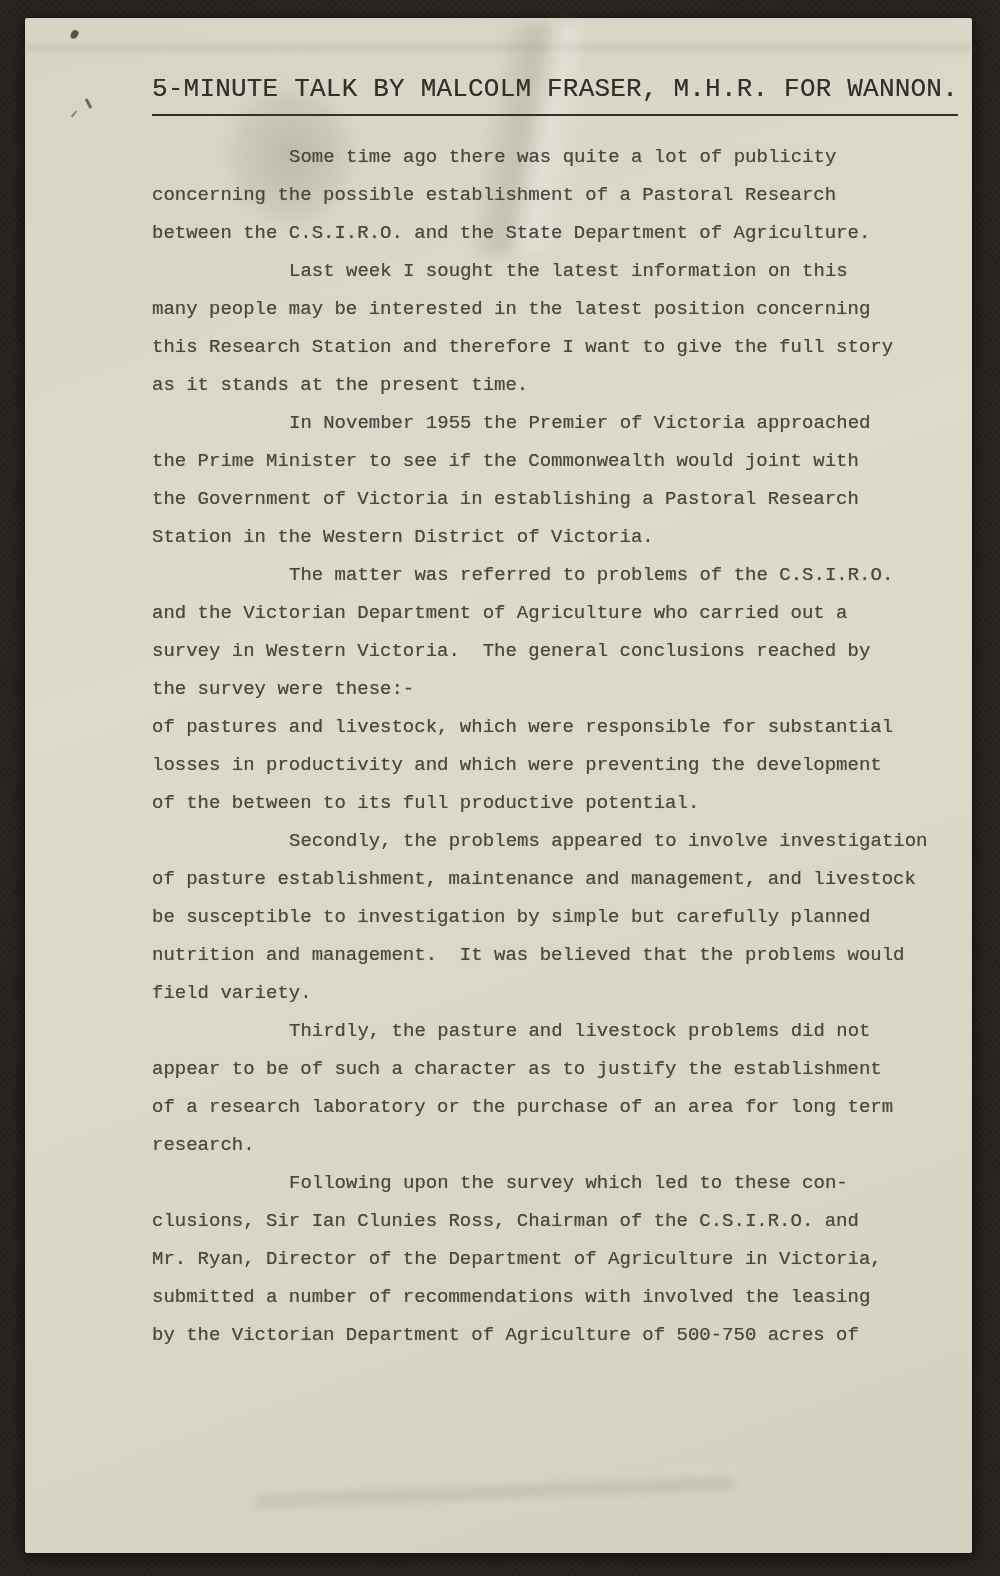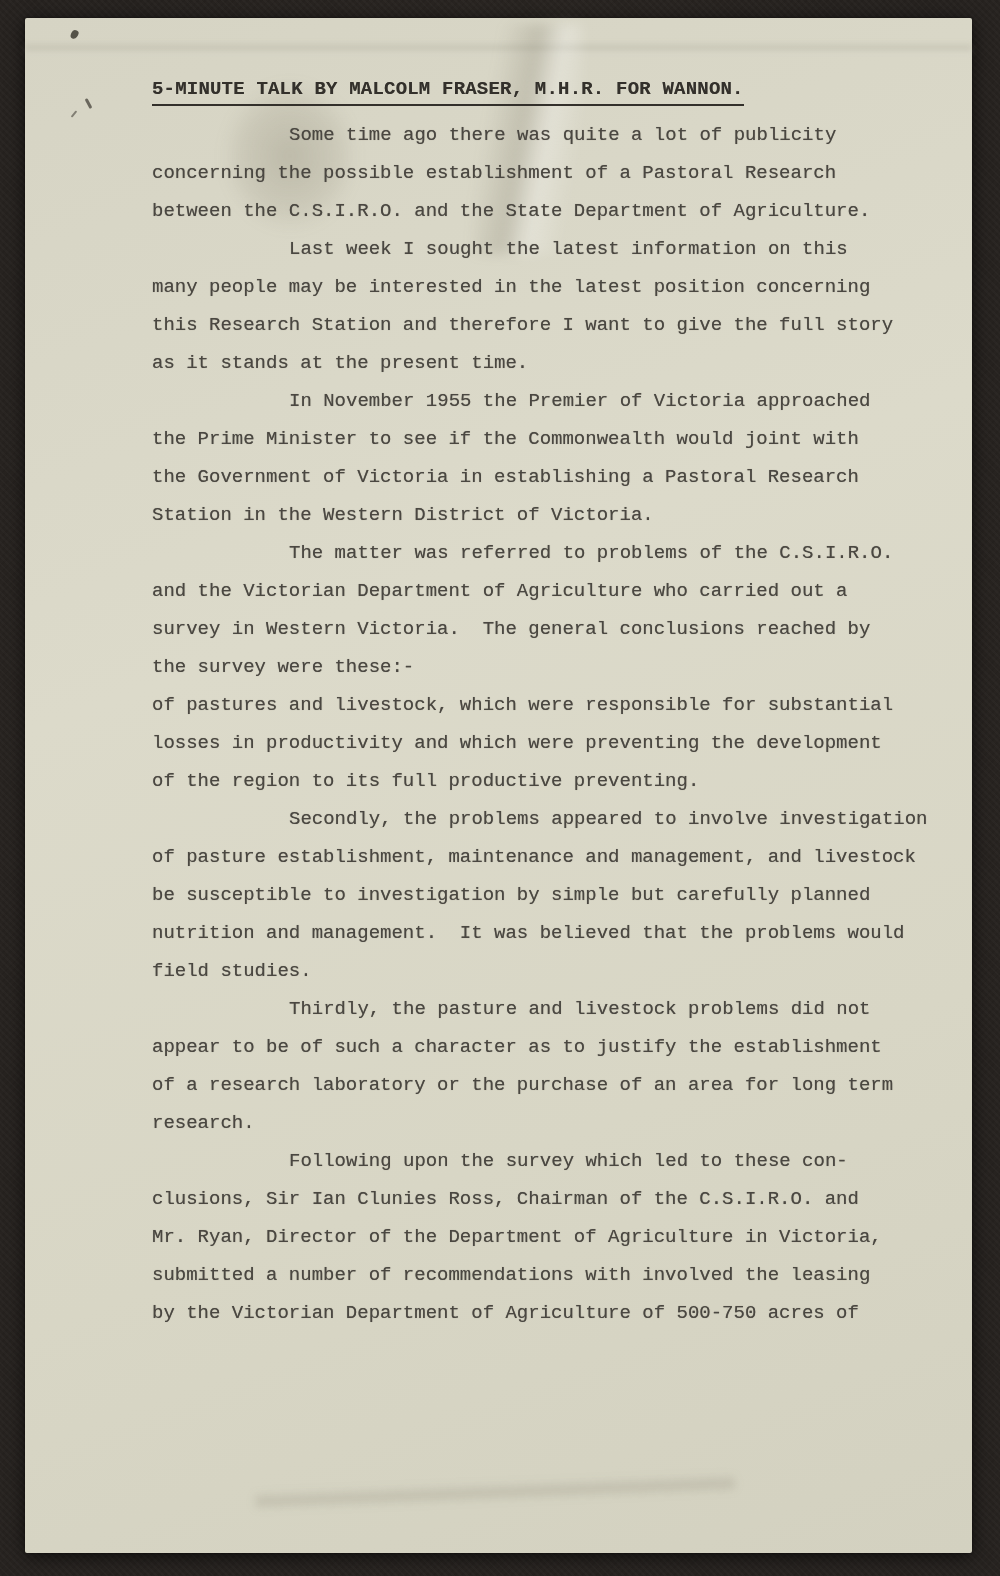--- a/index.html
+++ b/index.html
@@ -31,31 +31,31 @@
     border-radius: 2px;
     box-shadow: 0 3px 18px rgba(0,0,0,0.65), 0 0 2px rgba(0,0,0,0.5);
   }
   .doc {
     position: absolute;
     left: 127px; top: 58px; right: 46px;
     color: var(--ink);
   }
   .title {
     display: inline-block;
-    font-size: 19px;
+    font-size: 26px;
     line-height: 26px;
-    font-weight: 700;
+    font-weight: 400;
     letter-spacing: 0.2px;
     color: var(--title-ink);
     border-bottom: 2px solid var(--title-ink);
-    padding-bottom: 2px;
+    padding-bottom: 12px;
     text-shadow: 0 0 0.6px rgba(40,38,34,0.55);
     white-space: pre;
   }
-  .body-text { margin-top: 10px; }
+  .body-text { margin-top: 22px; }
   .line {
     font-size: 19px;
     line-height: 38px;
     height: 38px;
     white-space: pre;
     text-shadow: 0 0 0.7px rgba(60,56,50,0.6);
   }
   .line.first { padding-left: 137px; }
 
   
@@ -130,28 +130,28 @@
         </div>
         <div class="para">
           <div class="line first">The matter was referred to problems of the C.S.I.R.O.</div>
           <div class="line">and the Victorian Department of Agriculture who carried out a</div>
           <div class="line">survey in Western Victoria.  The general conclusions reached by</div>
           <div class="line">the survey were these:-</div>
         </div>
         <div class="para">
           <div class="line">of pastures and livestock, which were responsible for substantial</div>
           <div class="line">losses in productivity and which were preventing the development</div>
-          <div class="line">of the region to its full productive preventing.</div>
+          <div class="line">of the between to its full productive potential.</div>
         </div>
         <div class="para">
           <div class="line first">Secondly, the problems appeared to involve investigation</div>
           <div class="line">of pasture establishment, maintenance and management, and livestock</div>
           <div class="line">be susceptible to investigation by simple but carefully planned</div>
           <div class="line">nutrition and management.  It was believed that the problems would</div>
-          <div class="line">field studies.</div>
+          <div class="line">field variety.</div>
         </div>
         <div class="para">
           <div class="line first">Thirdly, the pasture and livestock problems did not</div>
           <div class="line">appear to be of such a character as to justify the establishment</div>
           <div class="line">of a research laboratory or the purchase of an area for long term</div>
           <div class="line">research.</div>
         </div>
         <div class="para">
           <div class="line first">Following upon the survey which led to these con-</div>
           <div class="line">clusions, Sir Ian Clunies Ross, Chairman of the C.S.I.R.O. and</div>

